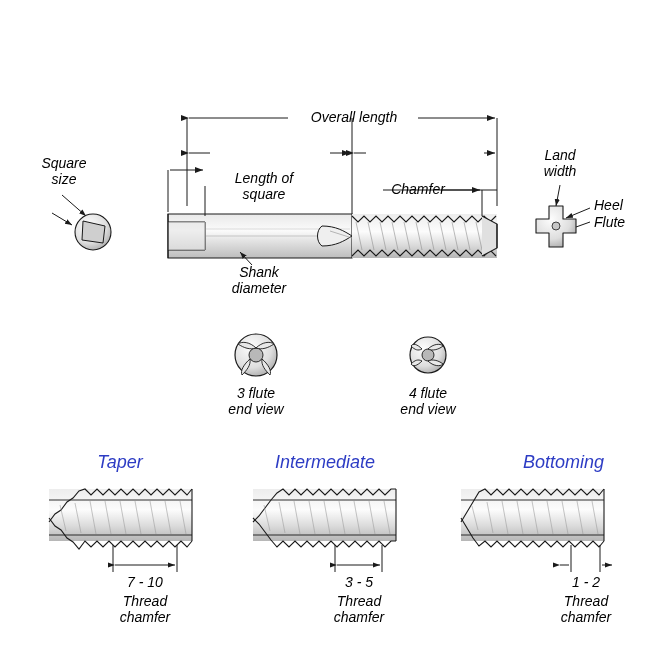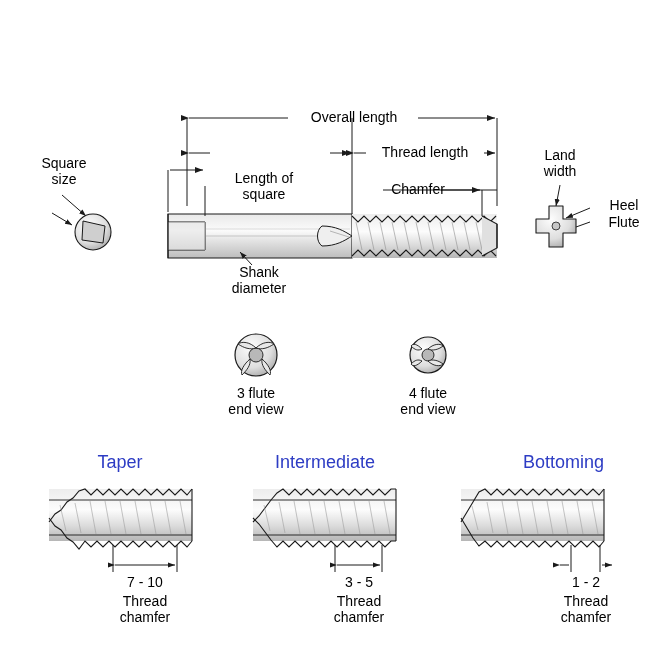--- a/index.html
+++ b/index.html
@@ -7,30 +7,31 @@
     padding: 0;
     background: #ffffff;
   }
   #page {
     position: relative;
     width: 670px;
     height: 670px;
     background: #ffffff;
     font-family: "Liberation Sans", sans-serif;
     overflow: hidden;
+    font-style: italic;
   }
   .lbl {
     position: absolute;
     font-size: 14px;
     color: #000000;
     line-height: 1.15;
     white-space: pre-line;
     text-align: center;
   }
-  .lbl.left { text-align: center; }
+  .lbl.left { text-align: left; }
   .title {
     position: absolute;
     font-size: 18px;
     color: #2d3cc4;
     text-align: center;
     white-space: nowrap;
   }
   svg.overlay {
     position: absolute;
     left: 0; top: 0;
@@ -246,21 +247,20 @@
       </g>
       <line x1="604" y1="489" x2="604" y2="541" stroke="#1a1a1a" stroke-width="1.1"></line>
       <line x1="571" y1="545" x2="571" y2="572" stroke="#1a1a1a" stroke-width="1"></line>
       <line x1="600" y1="545" x2="600" y2="572" stroke="#1a1a1a" stroke-width="1"></line>
       <line x1="560" y1="565" x2="569" y2="565" stroke="#1a1a1a" stroke-width="1" marker-start="url(#arrS)"></line>
       <line x1="602" y1="565" x2="612" y2="565" stroke="#1a1a1a" stroke-width="1" marker-end="url(#arrS)"></line>
     </g>
   </svg>
 
   <div class="lbl" style="left:288px; top:109px; width:132px;">Overall length</div>
-  <div class="lbl" style="left:363px; top:144px; width:124px;">Thread length</div>
   <div class="lbl" style="left:211px; top:170px; width:106px;">Length of
 square</div>
   <div class="lbl" style="left:381px; top:181px; width:74px;">Chamfer</div>
 
   <div class="lbl" style="left:24px; top:155px; width:80px;">Square
 size</div>
   <div class="lbl" style="left:528px; top:147px; width:64px;">Land
 width</div>
   <div class="lbl" style="left:213px; top:264px; width:92px;">Shank
 diameter</div>

